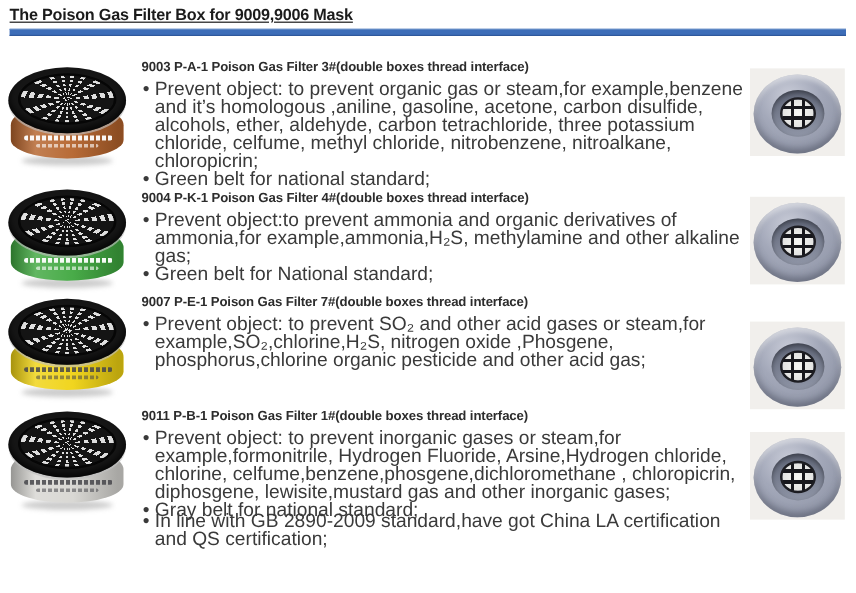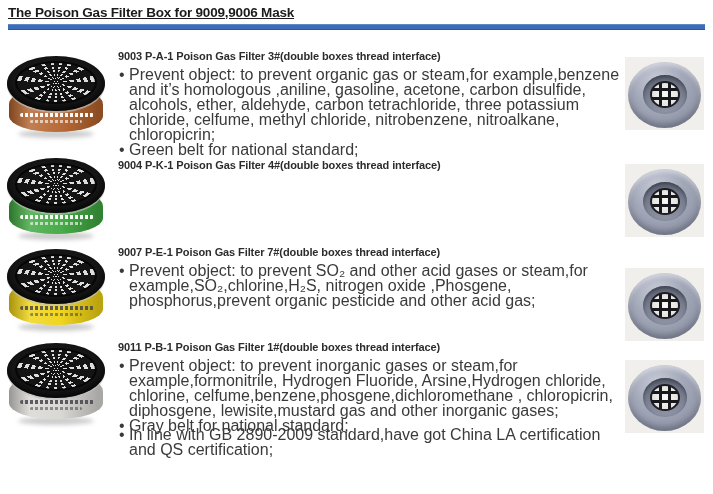--- a/index.html
+++ b/index.html
@@ -156,26 +156,30 @@
 <div class="text-block tb1">
   <div class="sec-heading">9003 P-A-1 Poison Gas Filter 3#(double boxes thread interface)</div>
   <ul class="bullets">
     <li>Prevent object: to prevent organic gas or steam,for example,benzene and it’s homologous ,aniline, gasoline, acetone, carbon disulfide, alcohols, ether, aldehyde, carbon tetrachloride, three potassium chloride, celfume, methyl chloride, nitrobenzene,  nitroalkane, chloropicrin;</li>
     <li>Green belt for national standard;</li>
   </ul>
 </div>
 
 <div class="text-block tb2">
   <div class="sec-heading">9004 P-K-1 Poison Gas Filter 4#(double boxes thread interface)</div>
+  <ul class="bullets">
+    <li>Prevent object:to prevent ammonia and organic derivatives of ammonia,for example,ammonia,H₂S, methylamine and other alkaline gas;</li>
+    <li>Green belt for National standard;</li>
+  </ul>
 </div>
 
 <div class="text-block tb3">
   <div class="sec-heading">9007 P-E-1 Poison Gas Filter 7#(double boxes thread interface)</div>
   <ul class="bullets">
-    <li>Prevent object: to prevent SO₂ and other acid gases or steam,for example,SO₂,chlorine,H₂S, nitrogen oxide ,Phosgene, phosphorus,prevent organic pesticide and other acid gas;</li>
+    <li>Prevent object: to prevent SO₂ and other acid gases or steam,for example,SO₂,chlorine,H₂S, nitrogen oxide ,Phosgene, phosphorus,chlorine organic pesticide and other acid gas;</li>
   </ul>
 </div>
 
 <div class="text-block tb4">
   <div class="sec-heading">9011 P-B-1 Poison Gas Filter 1#(double boxes thread interface)</div>
   <ul class="bullets">
     <li>Prevent object: to prevent inorganic gases or steam,for example,formonitrile, Hydrogen Fluoride, Arsine,Hydrogen chloride, chlorine, celfume,benzene,phosgene,dichloromethane , chloropicrin, diphosgene, lewisite,mustard gas and other inorganic gases;</li>
     <li>Gray belt for national standard;</li>
   </ul>
 </div>

